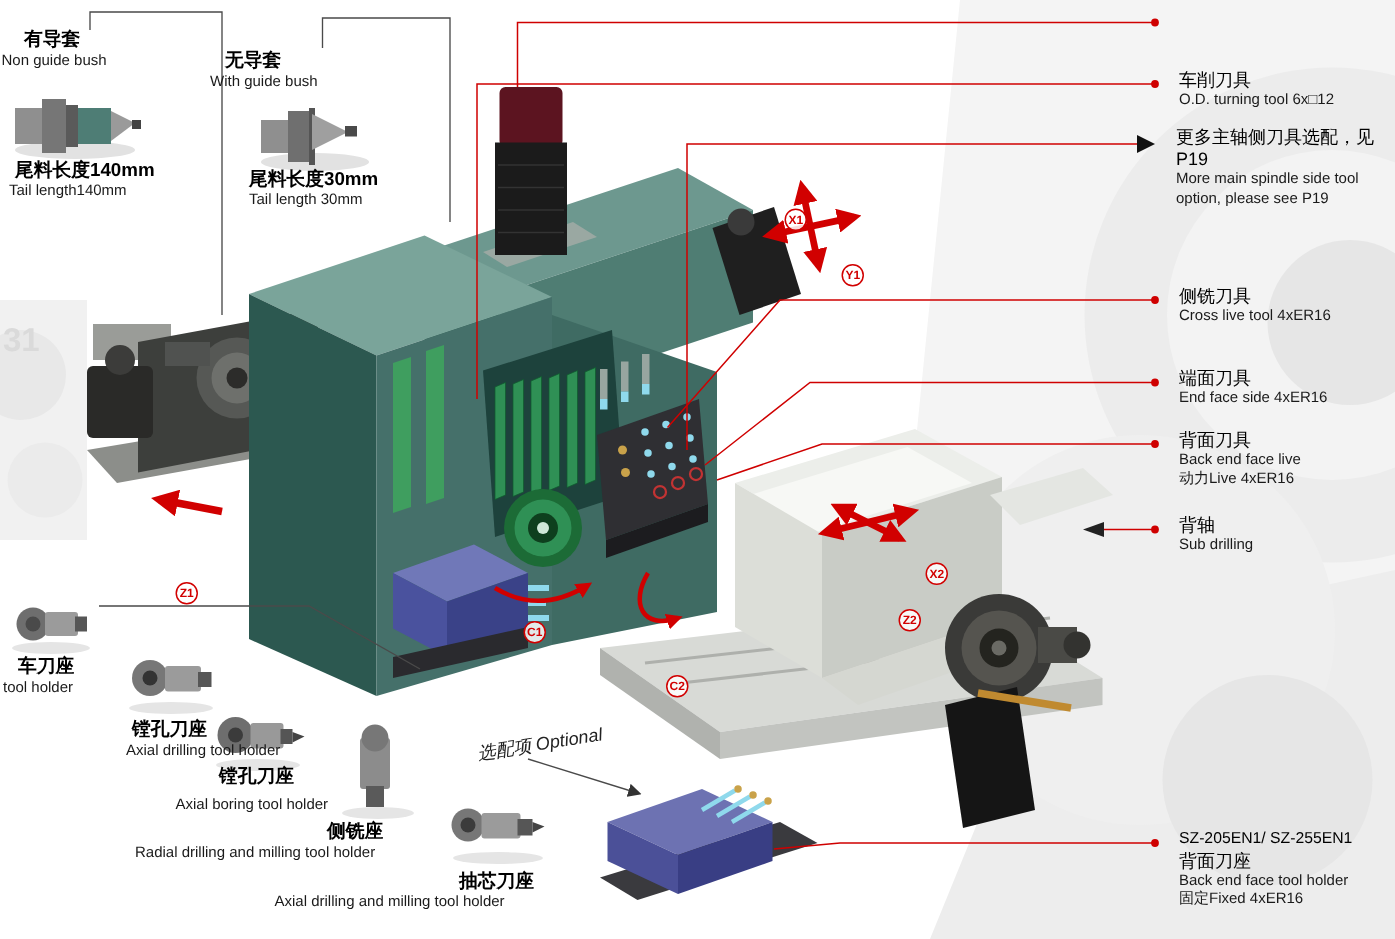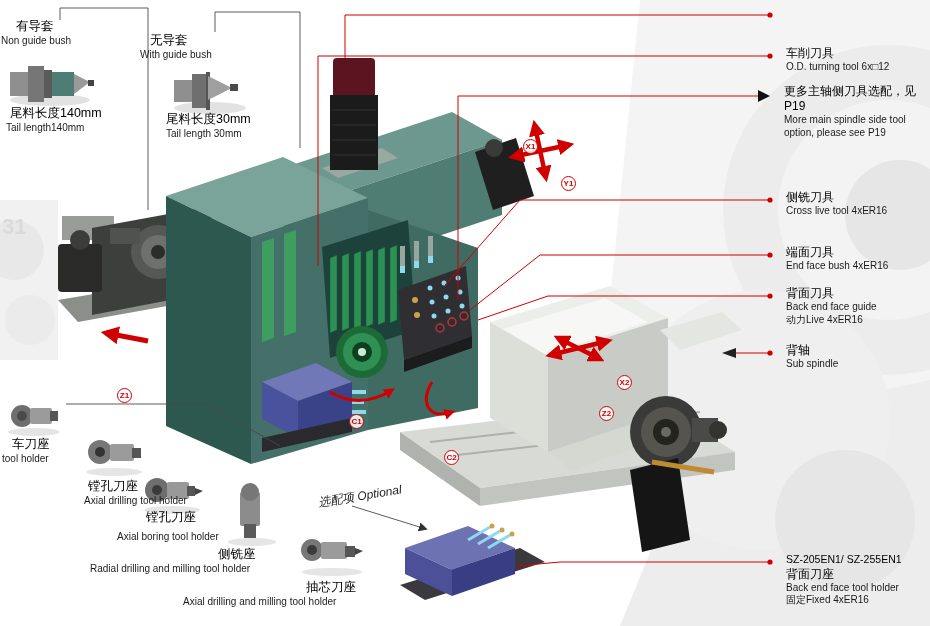--- a/index.html
+++ b/index.html
@@ -1,21 +1,21 @@
 <!DOCTYPE html>
 <html><head>
 <meta charset="utf-8">
 <style>
   html,body{margin:0;padding:0;background:#fff;}
   .stage{position:relative;width:930px;height:626px;background:#fff;overflow:hidden;
          font-family:"Liberation Sans",sans-serif;color:#000;}
   svg.scene{position:absolute;left:0;top:0;}
   .lbl{position:absolute;white-space:nowrap;}
   .zh{font-size:12px;line-height:1.25;color:#000;}
-  .zh-b{font-size:12.5px;font-weight:normal;line-height:1.25;color:#000;}
+  .zh-b{font-size:12.5px;font-weight:bold;line-height:1.25;color:#000;}
   .en{font-size:10px;line-height:1.25;color:#1a1a1a;}
   .model{font-size:10.5px;line-height:1.3;color:#000;}
   .callout{position:absolute;width:142px;}
   .callout .zh,.callout .en{white-space:normal;}
   .axis{position:absolute;width:15px;height:15px;border:1.2px solid #d10000;border-radius:50%;
         color:#d10000;font-size:8px;font-weight:bold;display:flex;align-items:center;
         justify-content:center;background:rgba(255,255,255,.85);box-sizing:border-box;margin-top:45px;}
   .opt{font-style:italic;font-size:12px;color:#222;transform:rotate(-9deg);}
   .bg31{font-size:22px;font-weight:bold;color:#dadada;}
 </style>
@@ -295,30 +295,30 @@
 <div class="callout" style="left:784px;top:84px;width:138px">
   <div class="zh">更多主轴侧刀具选配，见P19</div>
   <div class="en">More main spindle side tool option, please see P19</div>
 </div>
 <div class="callout" style="left:786px;top:190px">
   <div class="zh">侧铣刀具</div>
   <div class="en">Cross live tool 4xER16</div>
 </div>
 <div class="callout" style="left:786px;top:245px">
   <div class="zh">端面刀具</div>
-  <div class="en">End face bush 4xER16</div>
+  <div class="en">End face side 4xER16</div>
 </div>
 <div class="callout" style="left:786px;top:286px">
   <div class="zh">背面刀具</div>
-  <div class="en">Back end face guide</div>
+  <div class="en">Back end face live</div>
   <div class="en">动力Live 4xER16</div>
 </div>
 <div class="callout" style="left:786px;top:343px">
   <div class="zh">背轴</div>
-  <div class="en">Sub spindle</div>
+  <div class="en">Sub drilling</div>
 </div>
 <div class="callout" style="left:786px;top:553px">
   <div class="model">SZ-205EN1/ SZ-255EN1</div>
   <div class="zh">背面刀座</div>
   <div class="en">Back end face tool holder</div>
   <div class="en">固定Fixed 4xER16</div>
 </div>
 
 <div class="lbl zh-b" style="left:12px;top:437px">车刀座</div>
 <div class="lbl en" style="left:2px;top:453px">tool holder</div>

